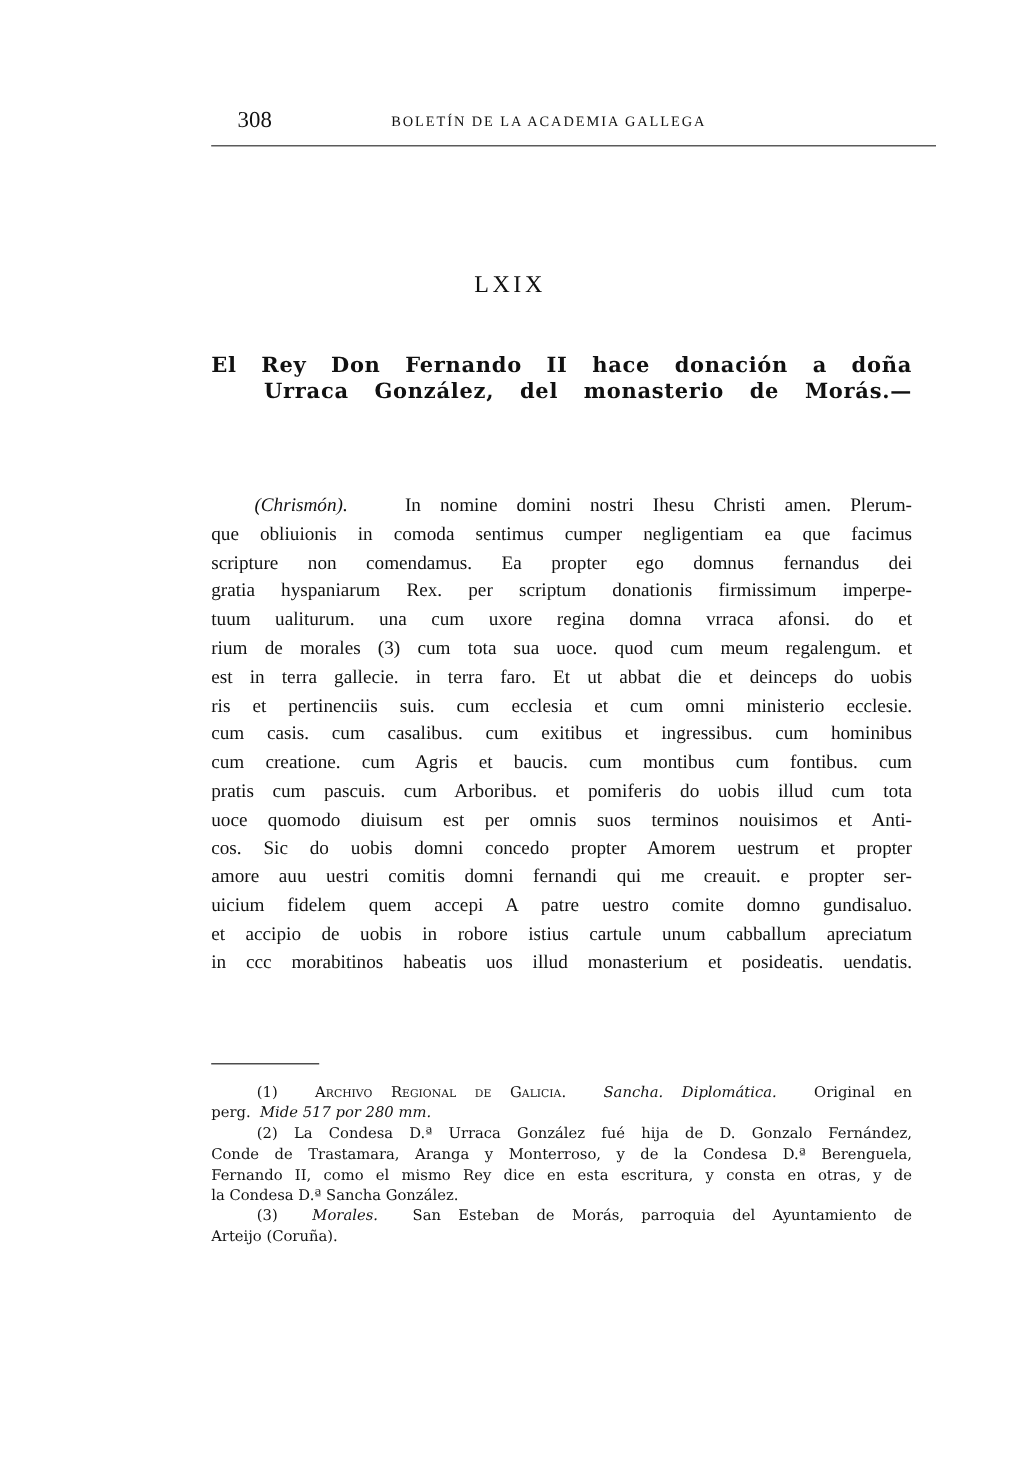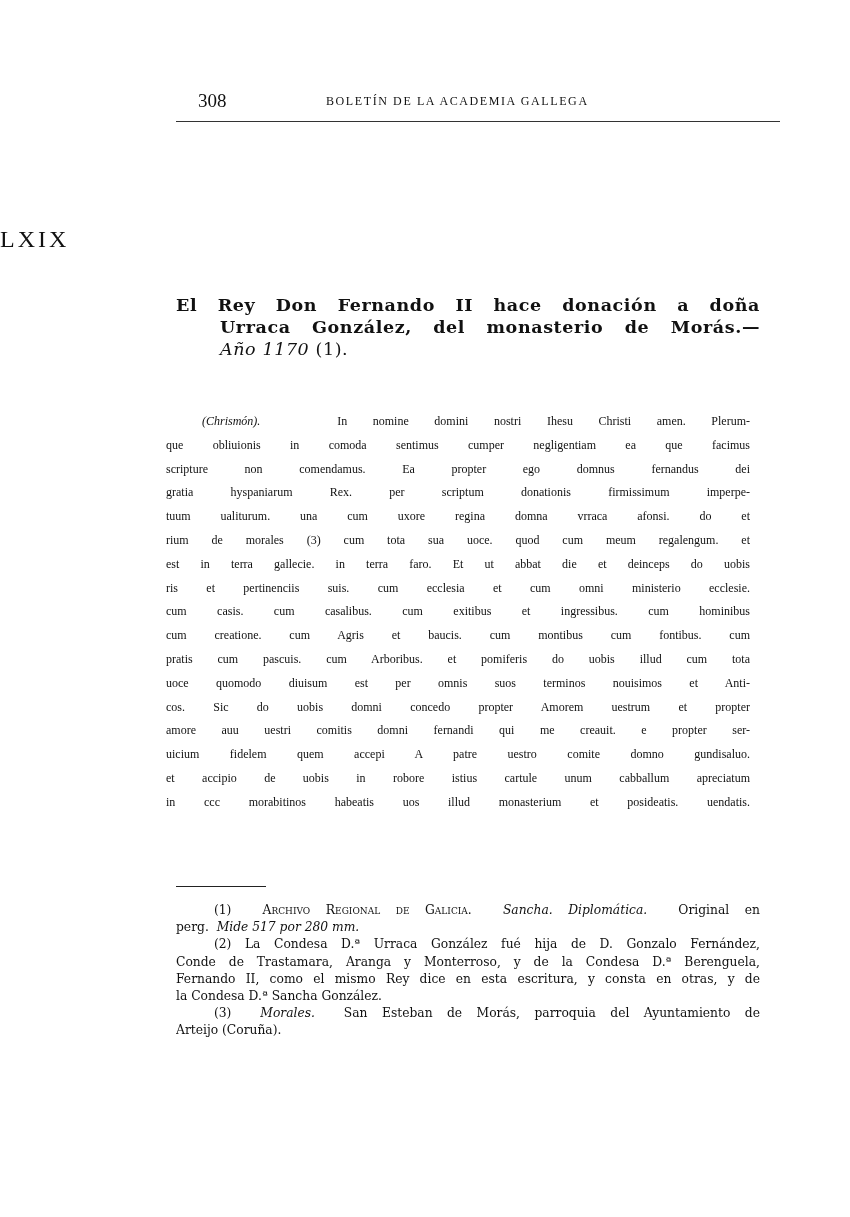--- a/index.html
+++ b/index.html
@@ -15,35 +15,35 @@
   }
   .running-head {
     position: absolute; left: 150px; top: 4px; font-size: 12px;
     letter-spacing: 1.6px; font-variant: small-caps; text-transform: uppercase;
   }
   .rule {
     position: absolute; left: 176px; top: 121px; width: 604px; height: 0;
     border-top: 1.2px solid #333;
   }
   .chapter {
-    position: absolute; left: 0; width: 850px; top: 226px; text-align: left;
-    font-size: 24px; letter-spacing: 3px;
+    position: absolute; left: 0; width: 850px; top: 226px; text-align: center;
+    font-size: 20px; letter-spacing: 3px;
   }
   .title {
     position: absolute; left: 176px; top: 294px; width: 584px;
     font-family: "DejaVu Serif", serif; font-weight: bold; font-size: 17.5px;
     line-height: 22px; letter-spacing: 0.6px;
   }
   .title .t-line { display: block; text-align: justify; text-align-last: justify; }
   .title .t-line.indent { padding-left: 44px; }
   .title .t-line.last { text-align-last: left; font-weight: normal; padding-left: 44px; }
   .title em { font-style: italic; }
   .body-text {
-    position: absolute; left: 166px; top: 410px; width: 584px;
-    font-size: 12px; line-height: 23.8px;
+    position: absolute; left: 176px; top: 410px; width: 584px;
+    font-size: 16px; line-height: 23.8px;
   }
   .body-text .b-line { display: block; text-align: justify; text-align-last: justify; white-space: nowrap; overflow: hidden; }
   .body-text .b-line.first { padding-left: 36px; }
   .body-text em { font-style: italic; }
   .fn-rule {
     position: absolute; left: 176px; top: 886px; width: 90px; border-top: 1.2px solid #222;
   }
   .footnotes {
     position: absolute; left: 176px; top: 902px; width: 584px;
     font-family: "DejaVu Serif", serif; font-size: 12.3px; line-height: 17.2px;
@@ -61,21 +61,20 @@
   <span class="page-num">308</span>
   <span class="running-head">Boletín de la Academia Gallega</span>
 </div>
 <div class="rule"></div>
 
 <div class="chapter">LXIX</div>
 
 <div class="title">
   <span class="t-line">El Rey Don Fernando II hace donación a doña</span>
   <span class="t-line indent">Urraca González, del monasterio de Morás.—</span>
-  <span class="t-line last"><em>Año 1170</em> <span>(1).</span></span>
 </div>
 
 <div class="body-text">
   <span class="b-line first"><em>(Chrismón).</em>&nbsp;&nbsp; <span>In nomine domini nostri Ihesu Christi amen. Plerum-</span></span>
   <span class="b-line">que obliuionis in comoda sentimus cumper negligentiam ea que facimus</span>
   <span class="b-line">scripture non comendamus. Ea propter ego domnus fernandus dei</span>
   <span class="b-line">gratia hyspaniarum Rex. per scriptum donationis firmissimum imperpe-</span>
   <span class="b-line">tuum ualiturum. una cum uxore regina domna vrraca afonsi. do et</span>
   <span class="b-line">rium de morales (3) cum tota sua uoce. quod cum meum regalengum. et</span>
   <span class="b-line">est in terra gallecie. in terra faro. Et ut abbat die et deinceps do uobis</span>

